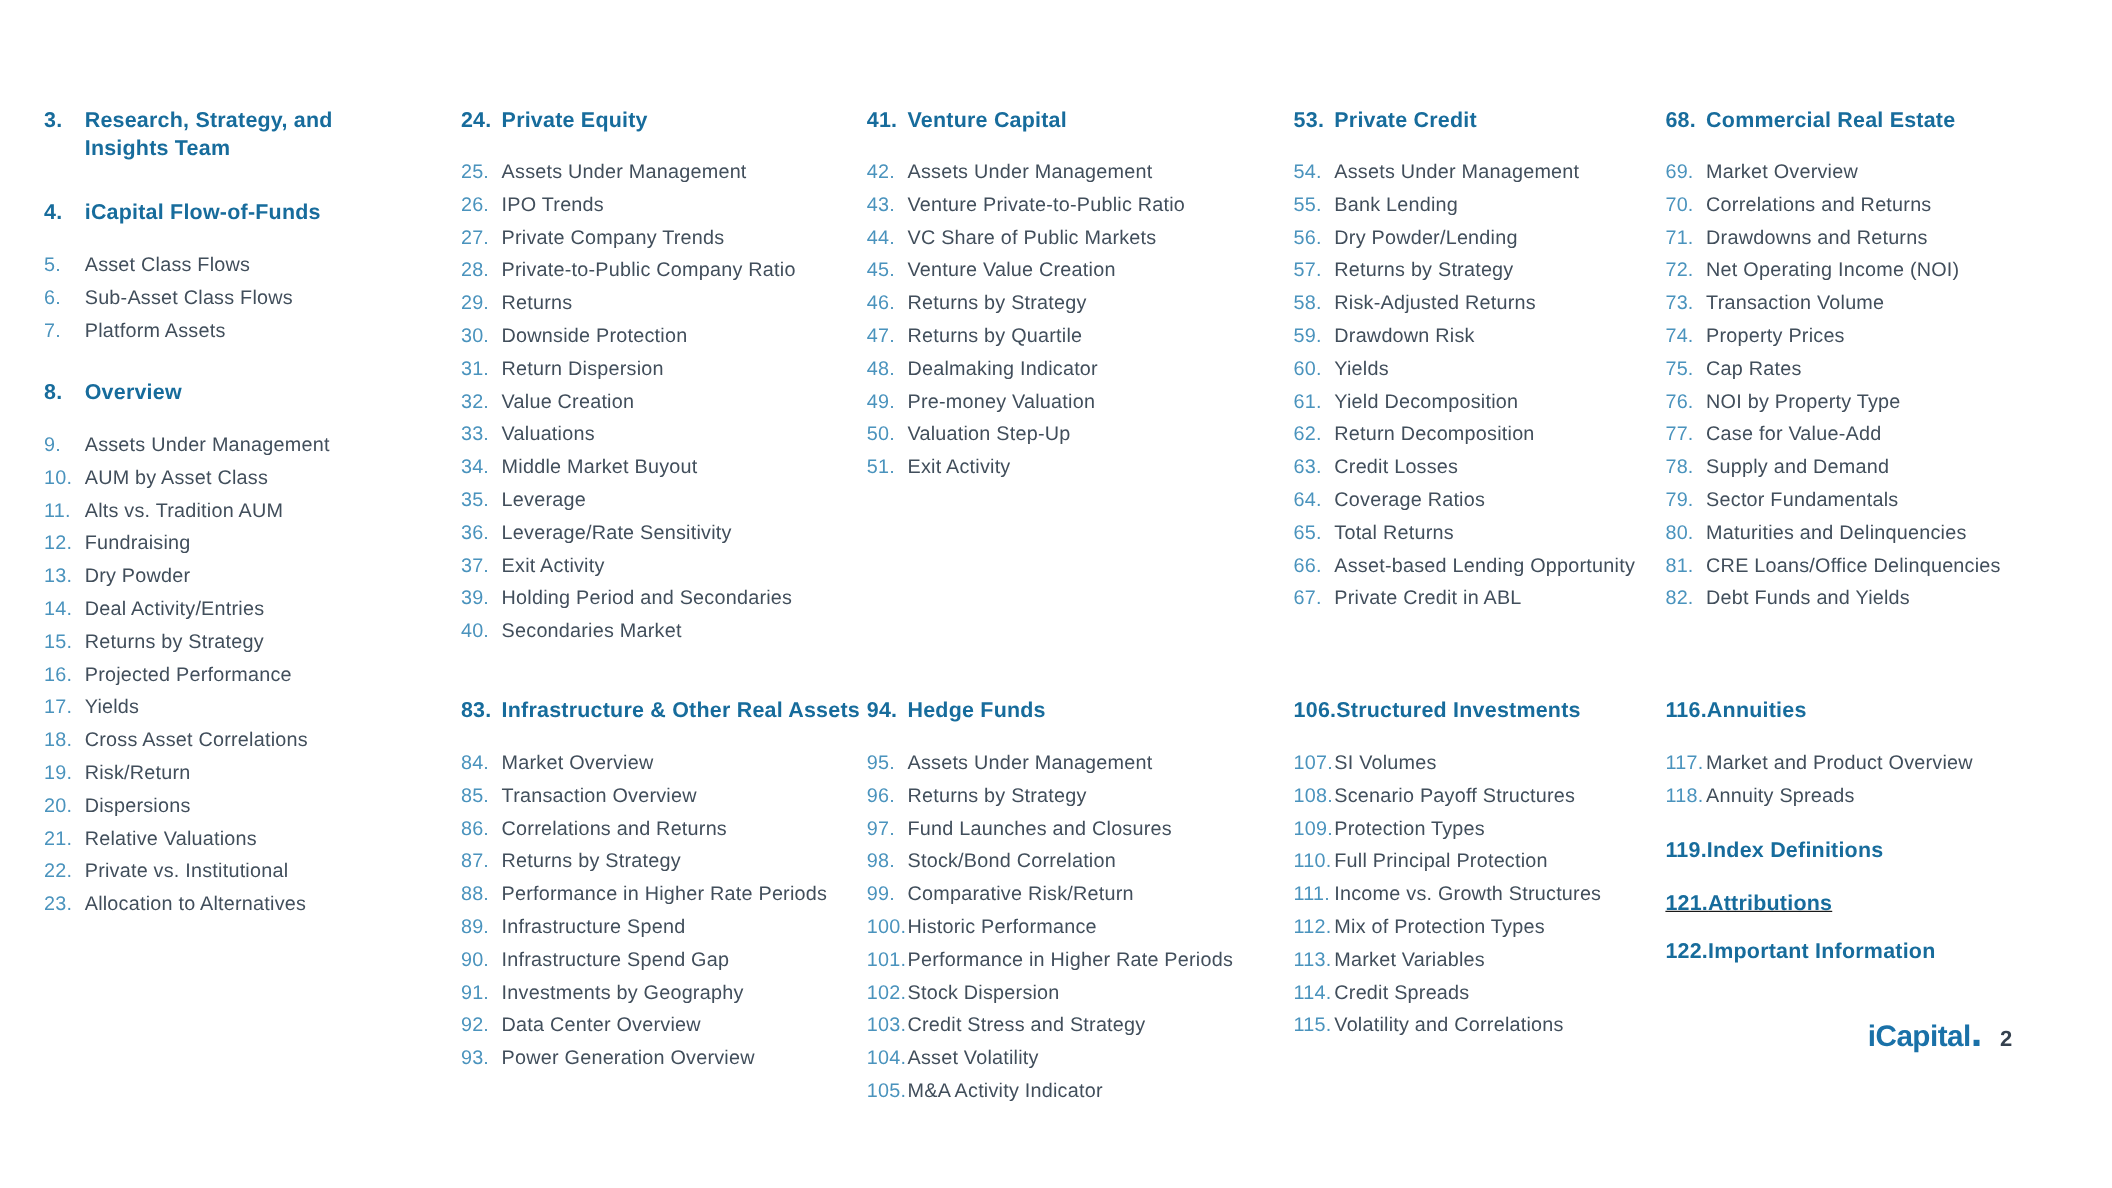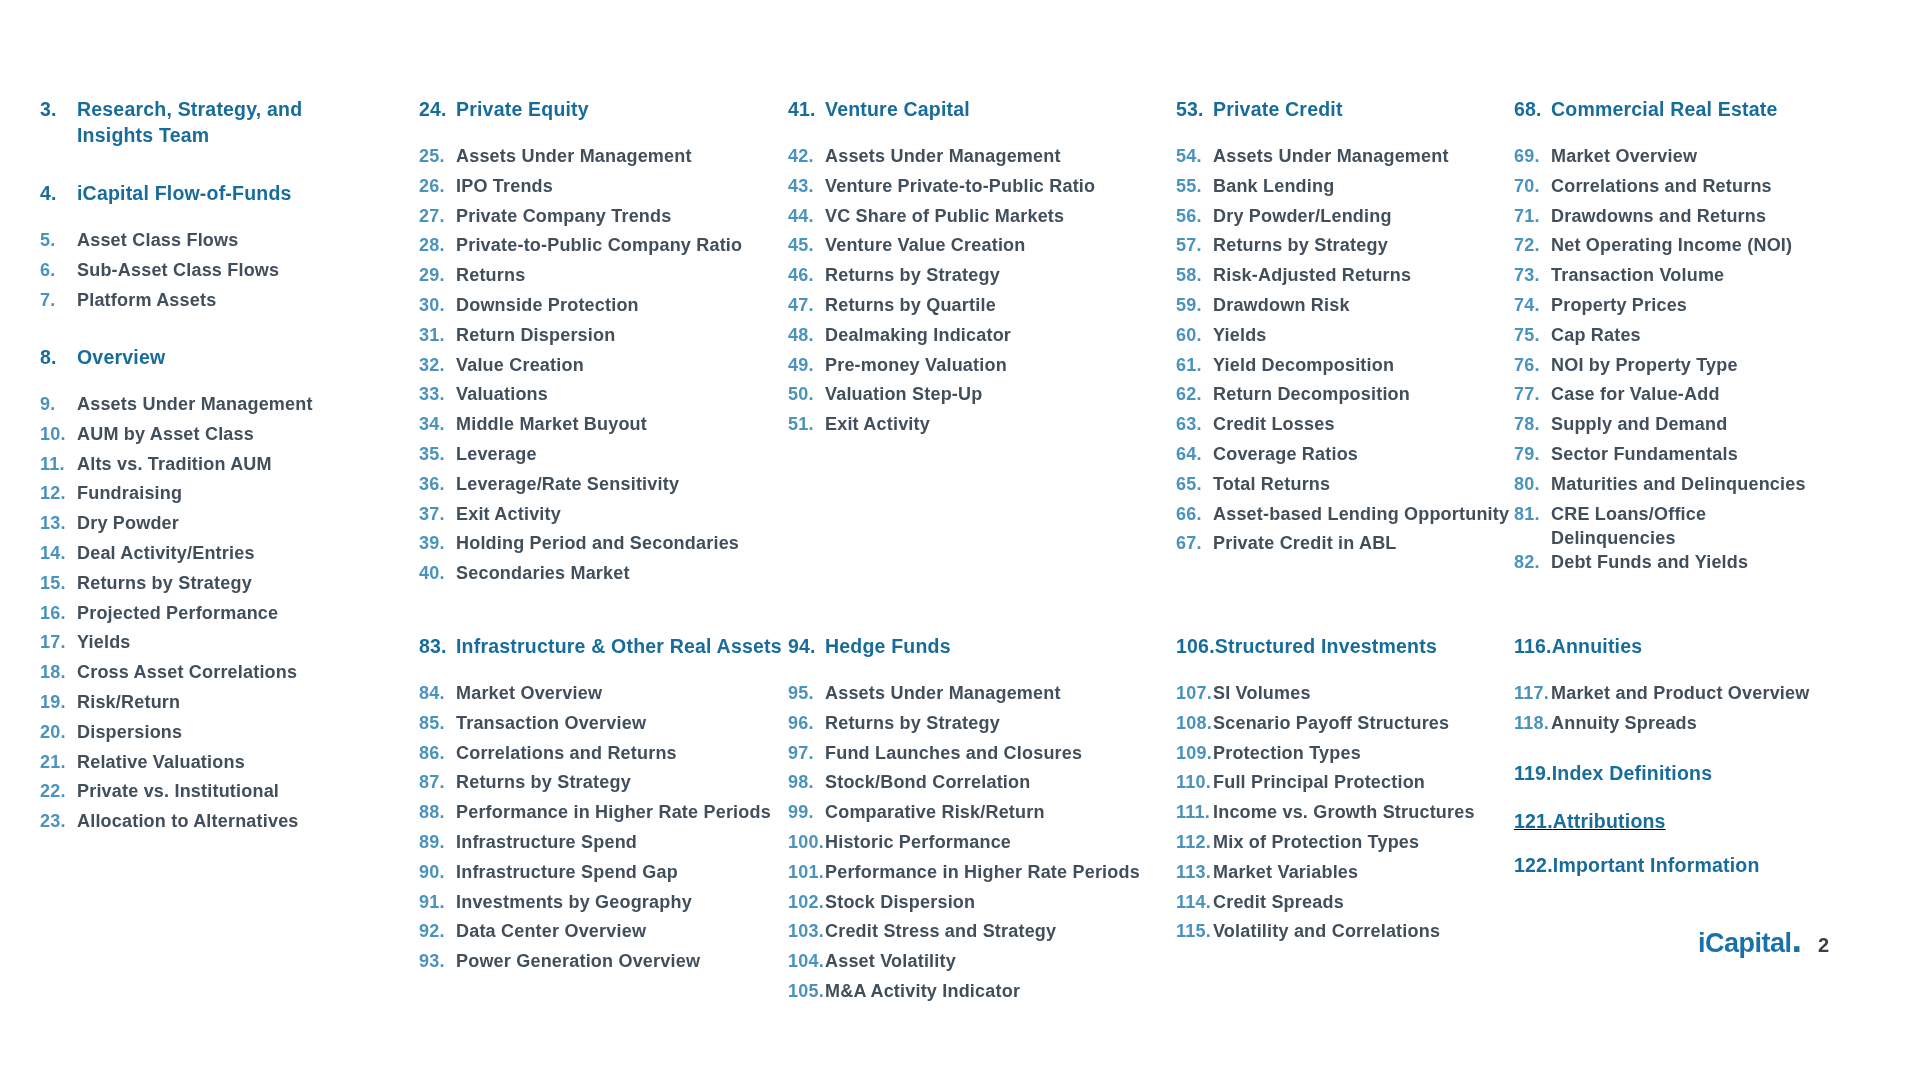--- a/index.html
+++ b/index.html
@@ -13,21 +13,21 @@
   .toc-column{position:absolute;top:0;height:1080px;}
   .toc-section{position:absolute;left:0;width:100%;}
   .section-header{
     display:flex;align-items:flex-start;
     color:#176c9c;font-weight:bold;font-size:19.5px;line-height:26px;
     letter-spacing:0.2px;
   }
   .section-header .sec-num{min-width:37px;flex:0 0 auto;}
   .section-header .sec-title{flex:0 1 auto;}
   .section-header .sec-title.nowrap{white-space:nowrap;}
-  .section-items{margin-top:22px;font-weight:bold;}
+  .section-items{margin-top:22px;}
   .toc-item{
     display:flex;align-items:flex-start;
     min-height:29.8px;
     font-size:18px;line-height:24px;letter-spacing:0.2px;
   }
   .toc-item .item-num{min-width:37px;flex:0 0 auto;color:#4a93bd;}
   .toc-item .item-label{flex:0 1 auto;color:#414e5b;}
   #footer{
     position:absolute;left:1698px;top:918px;width:210px;
     display:flex;align-items:baseline;white-space:nowrap;

